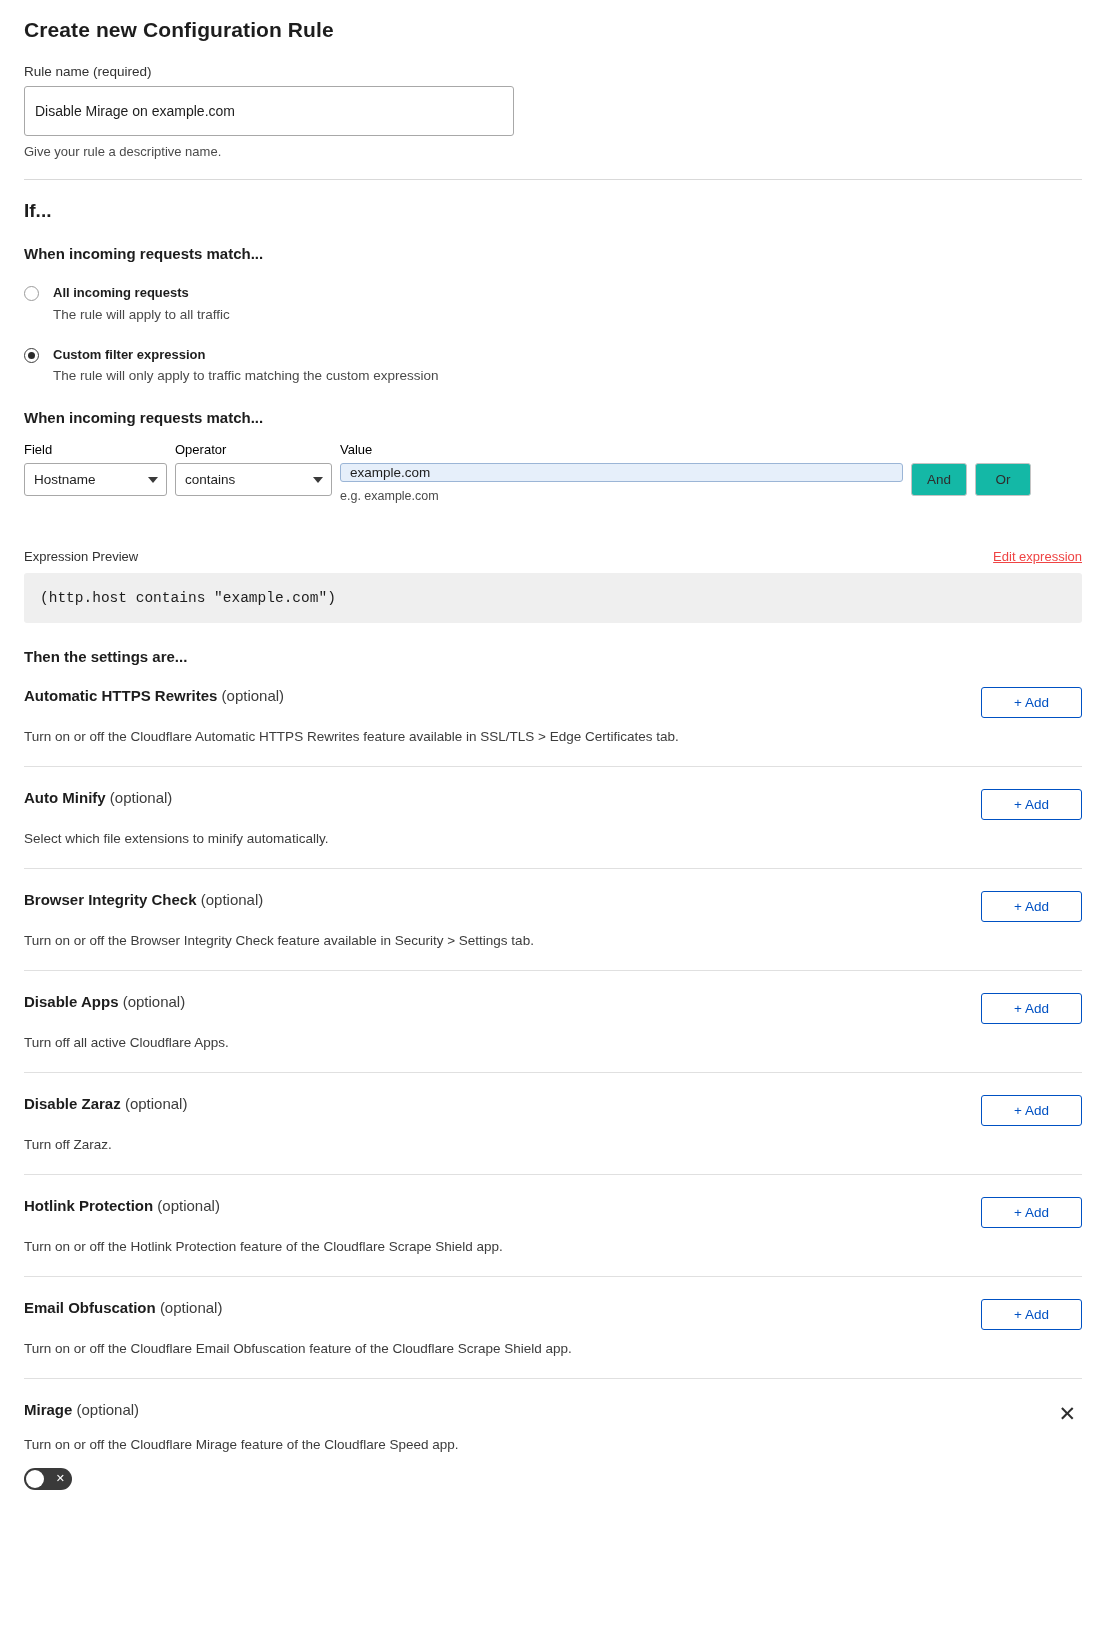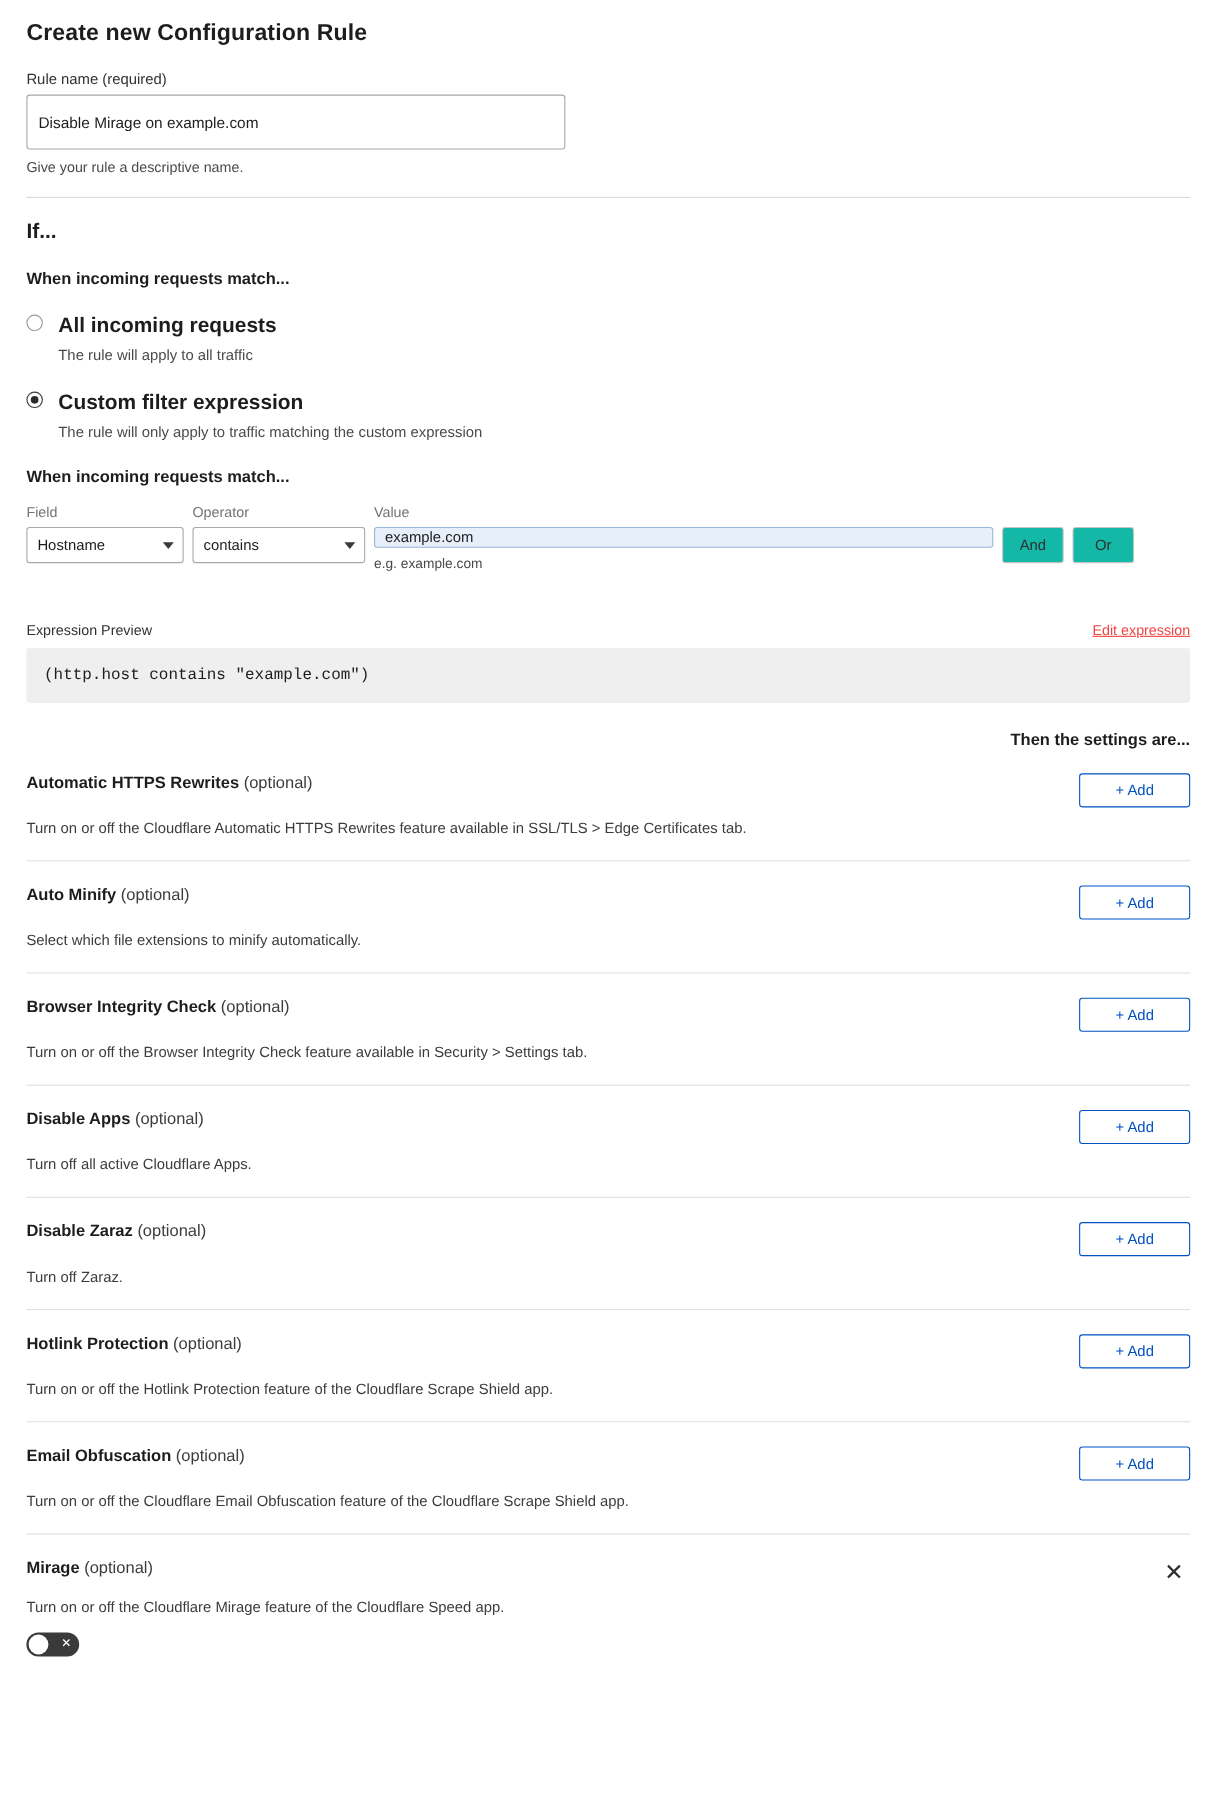--- a/index.html
+++ b/index.html
@@ -79,42 +79,42 @@
   .radio.checked { border-color: #3d3d3d; }
   .radio.checked:after {
     content: "";
     position: absolute;
     width: 7px; height: 7px;
     border-radius: 50%;
     background: #2b2b2b;
     left: 3px; top: 3px;
   }
   .radio-text-main {
-    font-size: 19px;
+    font-size: 13px;
     font-weight: bold;
     color: #1d1d1d;
     line-height: 1.35;
   }
   .radio-text-sub {
     font-size: 13.5px;
     color: #4a4a4a;
     margin-top: 4px;
     line-height: 1.35;
   }
 
   .expr-row {
     display: flex;
     align-items: flex-start;
     margin-top: 16px;
     gap: 0;
   }
   .expr-col { display: flex; flex-direction: column; }
   .col-label {
     font-size: 13px;
-    color: #737373;
+    color: #000000;
     margin-bottom: 6px;
   }
   .select-box {
     position: relative;
     height: 33px;
     border: 1px solid #a8a8a8;
     border-radius: 3px;
     background: #fff;
     display: flex;
     align-items: center;
@@ -186,21 +186,20 @@
     font-family: "Liberation Mono", monospace;
     font-size: 14.5px;
     color: #1d1d1d;
   }
 
   .then-title {
     font-size: 15px;
     font-weight: bold;
     margin-top: 25px;
     color: #1d1d1d;
-    text-align: right;
   }
 
   .setting {
     padding: 22px 0 0 0;
     position: relative;
   }
   .setting + .setting {
     border-top: 1px solid #e0e0e0;
     margin-top: 22px;
   }

